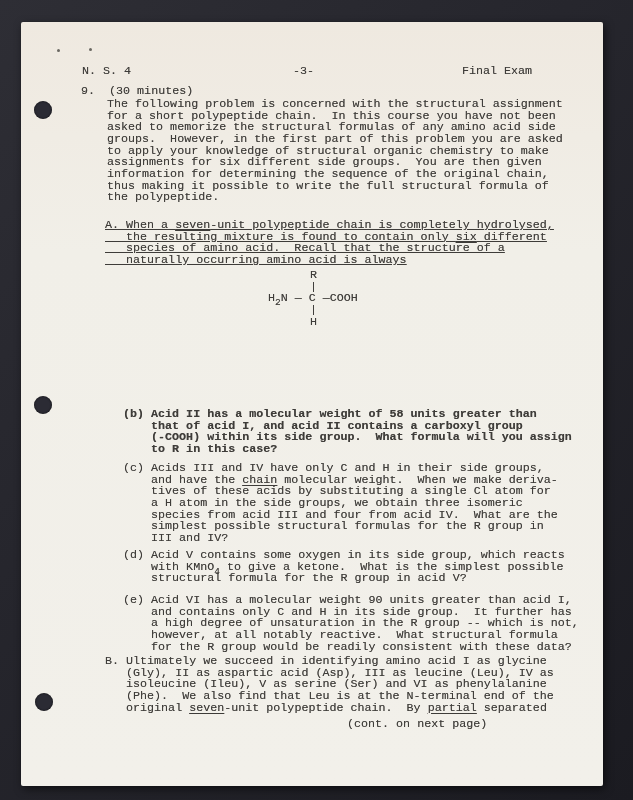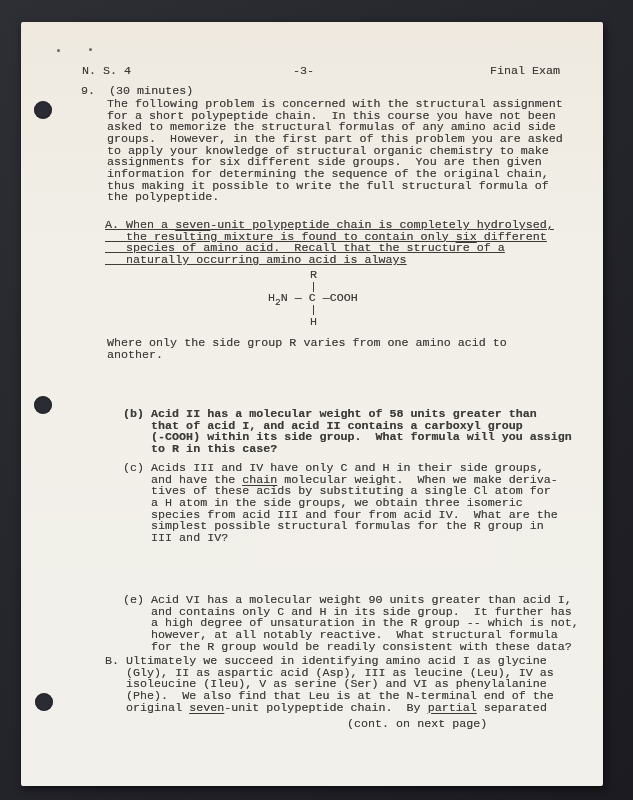--- a/index.html
+++ b/index.html
@@ -58,21 +58,21 @@
   .speck {
     position: absolute;
     width: 3px;
     height: 3px;
     border-radius: 50%;
     background: #6a6862;
   }
   
   .hdr-left   { left: 61px;  top: 44px;  }
   .hdr-center { left: 272px; top: 44px;  }
-  .hdr-right  { left: 441px; top: 44px; margin-left: 28px;  }
+  .hdr-right  { left: 441px; top: 44px;  }
   .q-line     { left: 60px;  top: 64px;  }
   .intro      { left: 86px;  top: 77px;  }
   .part-a     { left: 84px;  top: 198px; text-decoration: underline; }
   .structure  { left: 247px; top: 248px; }
   .where-note { left: 86px;  top: 316px; }
   .item-a     { left: 102px; top: 340px; }
   .item-b     { left: 102px; top: 387px; font-weight: bold; }
   .item-c     { left: 102px; top: 441px; }
   .item-d     { left: 102px; top: 528px; }
   .item-e     { left: 102px; top: 573px; }
@@ -117,34 +117,35 @@
    the resulting mixture is found to contain only </span><span class="u">six</span><span> different
    species of amino acid.  Recall that the structure of a
    naturally occurring amino acid is always</span></div>
 
     <div class="tblock structure"><span>      R
       |
 H</span><span class="sub">2</span><span>N — C —COOH
       |
       H</span></div>
 
-    <div class="tblock where-note">Where only the side group R varies from one amino acid to
-another.</div>
 
     <div class="tblock item-b">(b) Acid II has a molecular weight of 58 units greater than
     that of acid I, and acid II contains a carboxyl group
     (-COOH) within its side group.  What formula will you assign
     to R in this case?</div>
     <div class="tblock item-c"><span>(c) Acids III and IV have only C and H in their side groups,
     and have the </span><span class="u">chain</span><span> molecular weight.  When we make deriva-
     tives of these acids by substituting a single Cl atom for
     a H atom in the side groups, we obtain three isomeric
     species from acid III and four from acid IV.  What are the
     simplest possible structural formulas for the R group in
     III and IV?</span></div>
+    <div class="tblock item-d"><span>(d) Acid V contains some oxygen in its side group, which reacts
+    with KMnO</span><span class="sub">4</span><span> to give a ketone.  What is the simplest possible
+    structural formula for the R group in acid V?</span></div>
     <div class="tblock item-e">(e) Acid VI has a molecular weight 90 units greater than acid I,
     and contains only C and H in its side group.  It further has
     a high degree of unsaturation in the R group -- which is not,
     however, at all notably reactive.  What structural formula
     for the R group would be readily consistent with these data?</div>
 
     <div class="tblock part-b"><span>B. Ultimately we succeed in identifying amino acid I as glycine
    (Gly), II as aspartic acid (Asp), III as leucine (Leu), IV as
    isoleucine (Ileu), V as serine (Ser) and VI as phenylalanine
    (Phe).  We also find that Leu is at the N-terminal end of the

